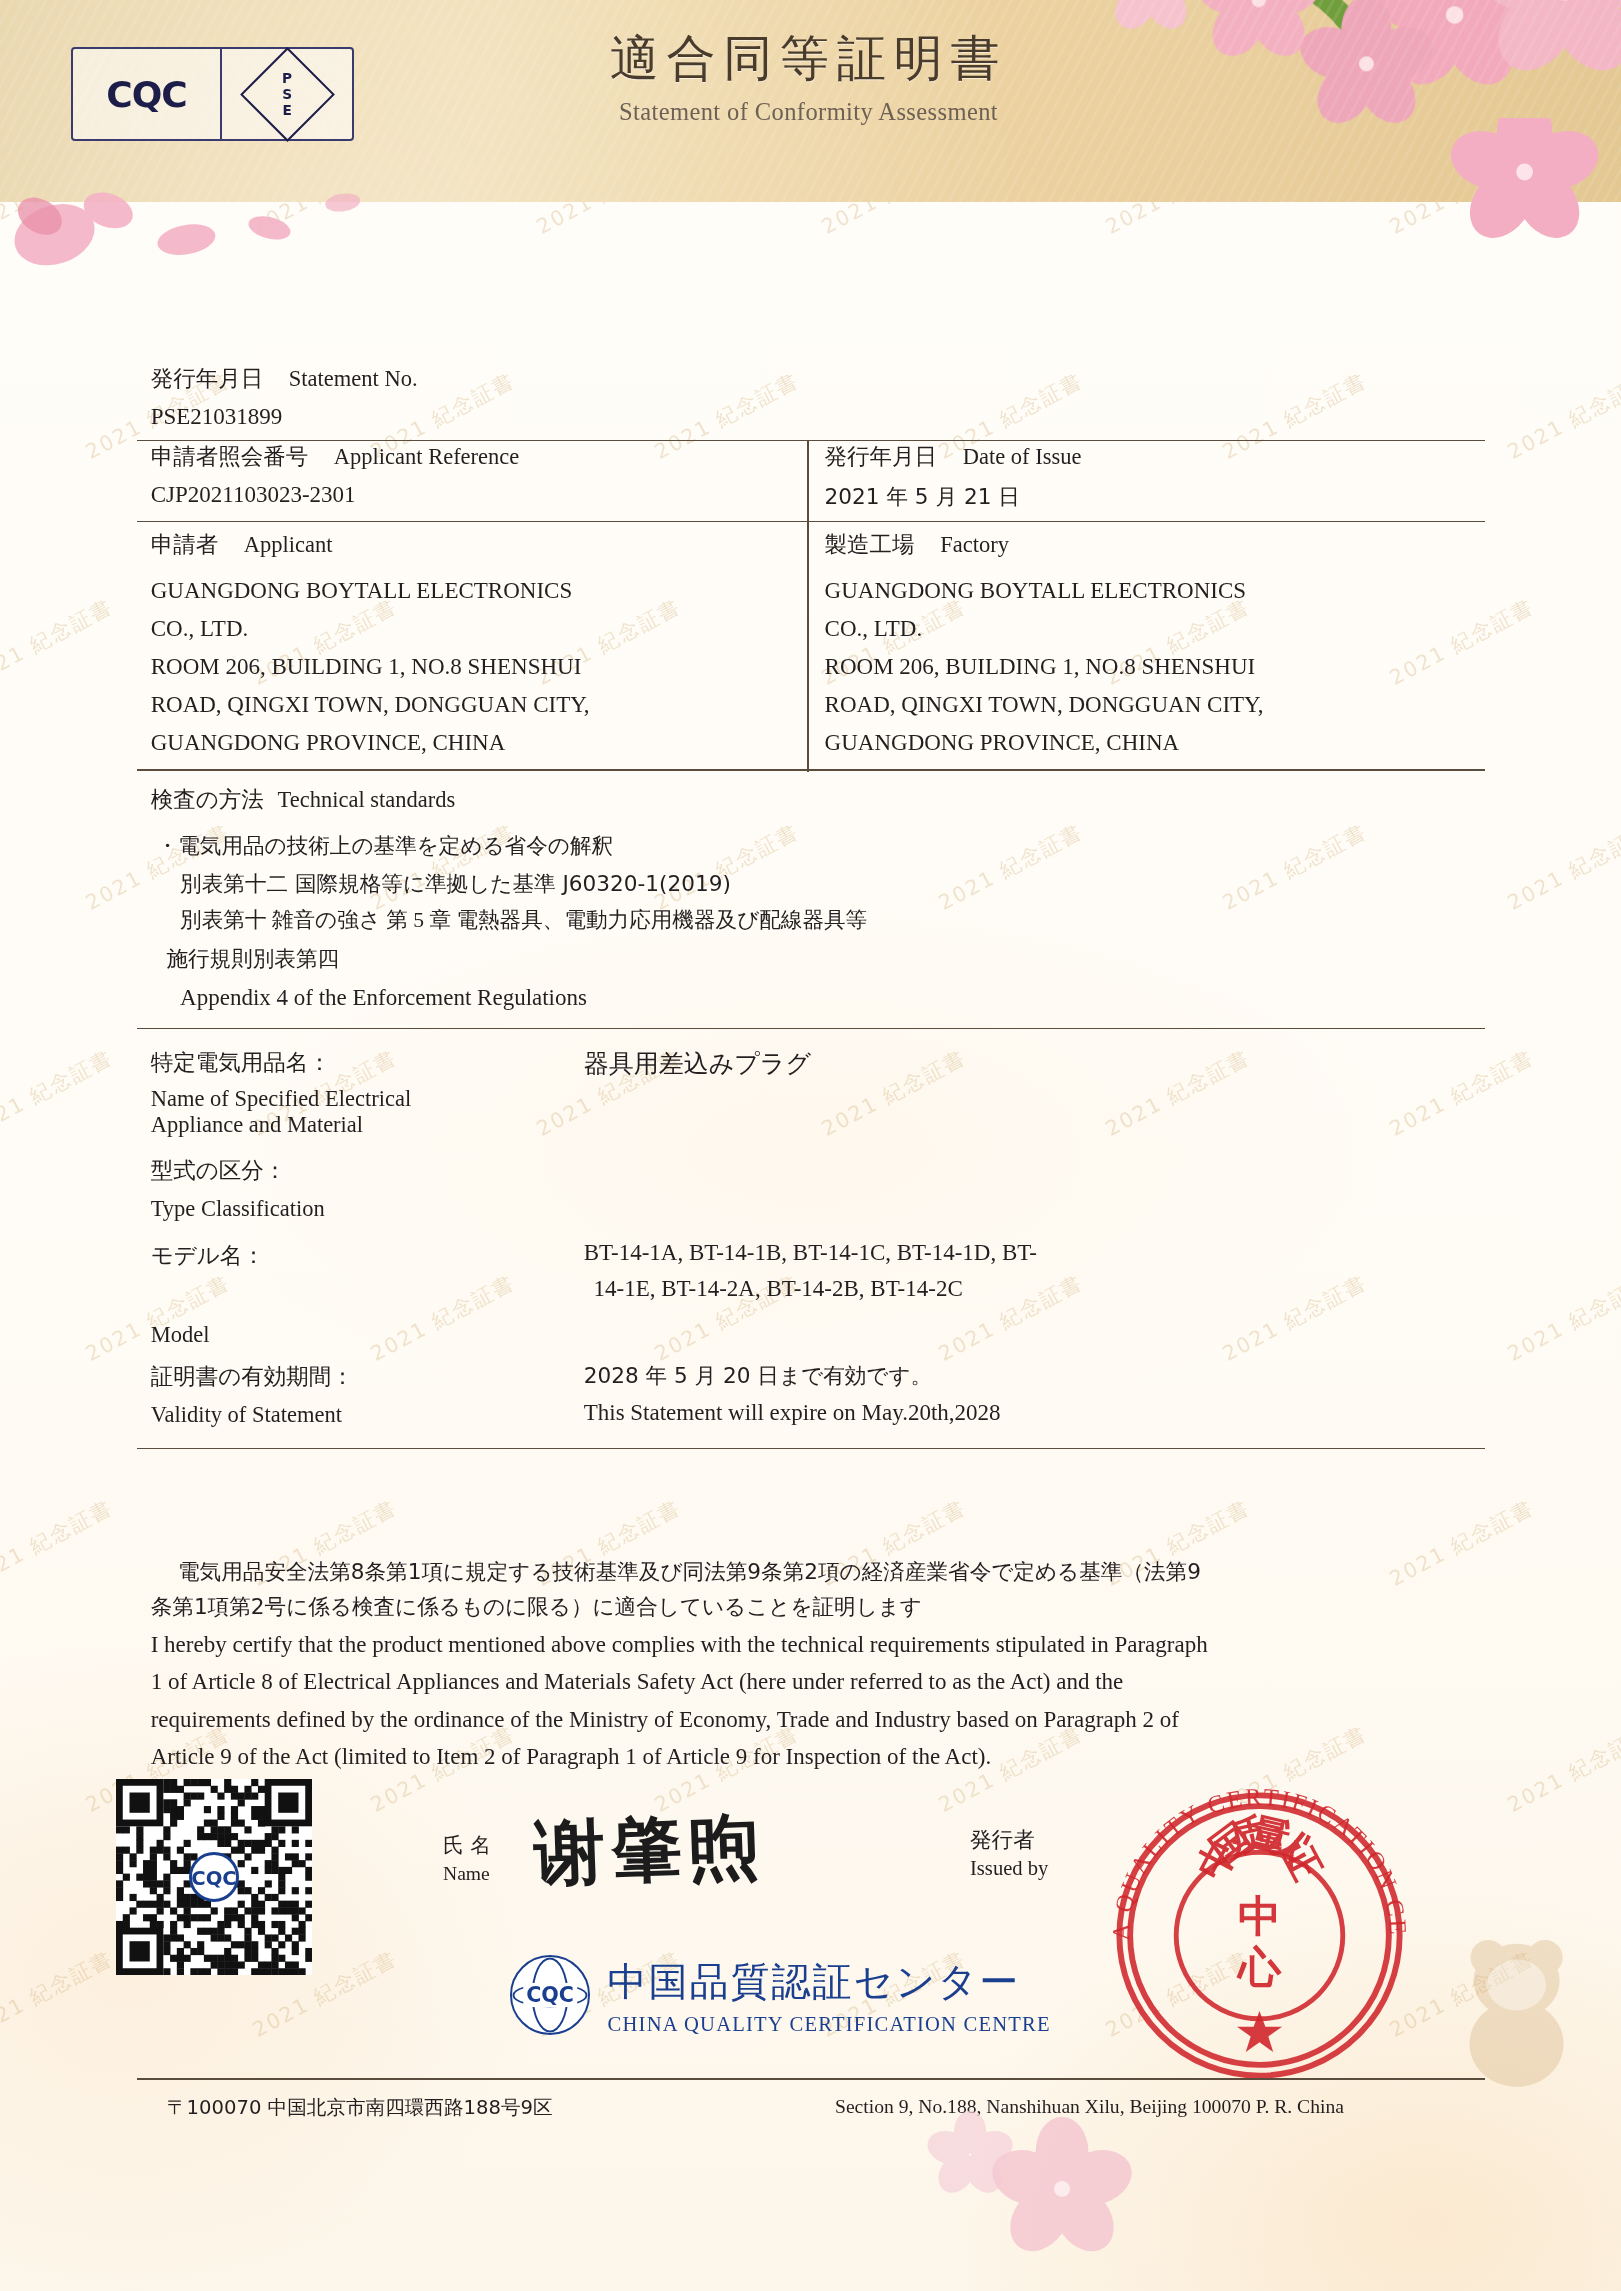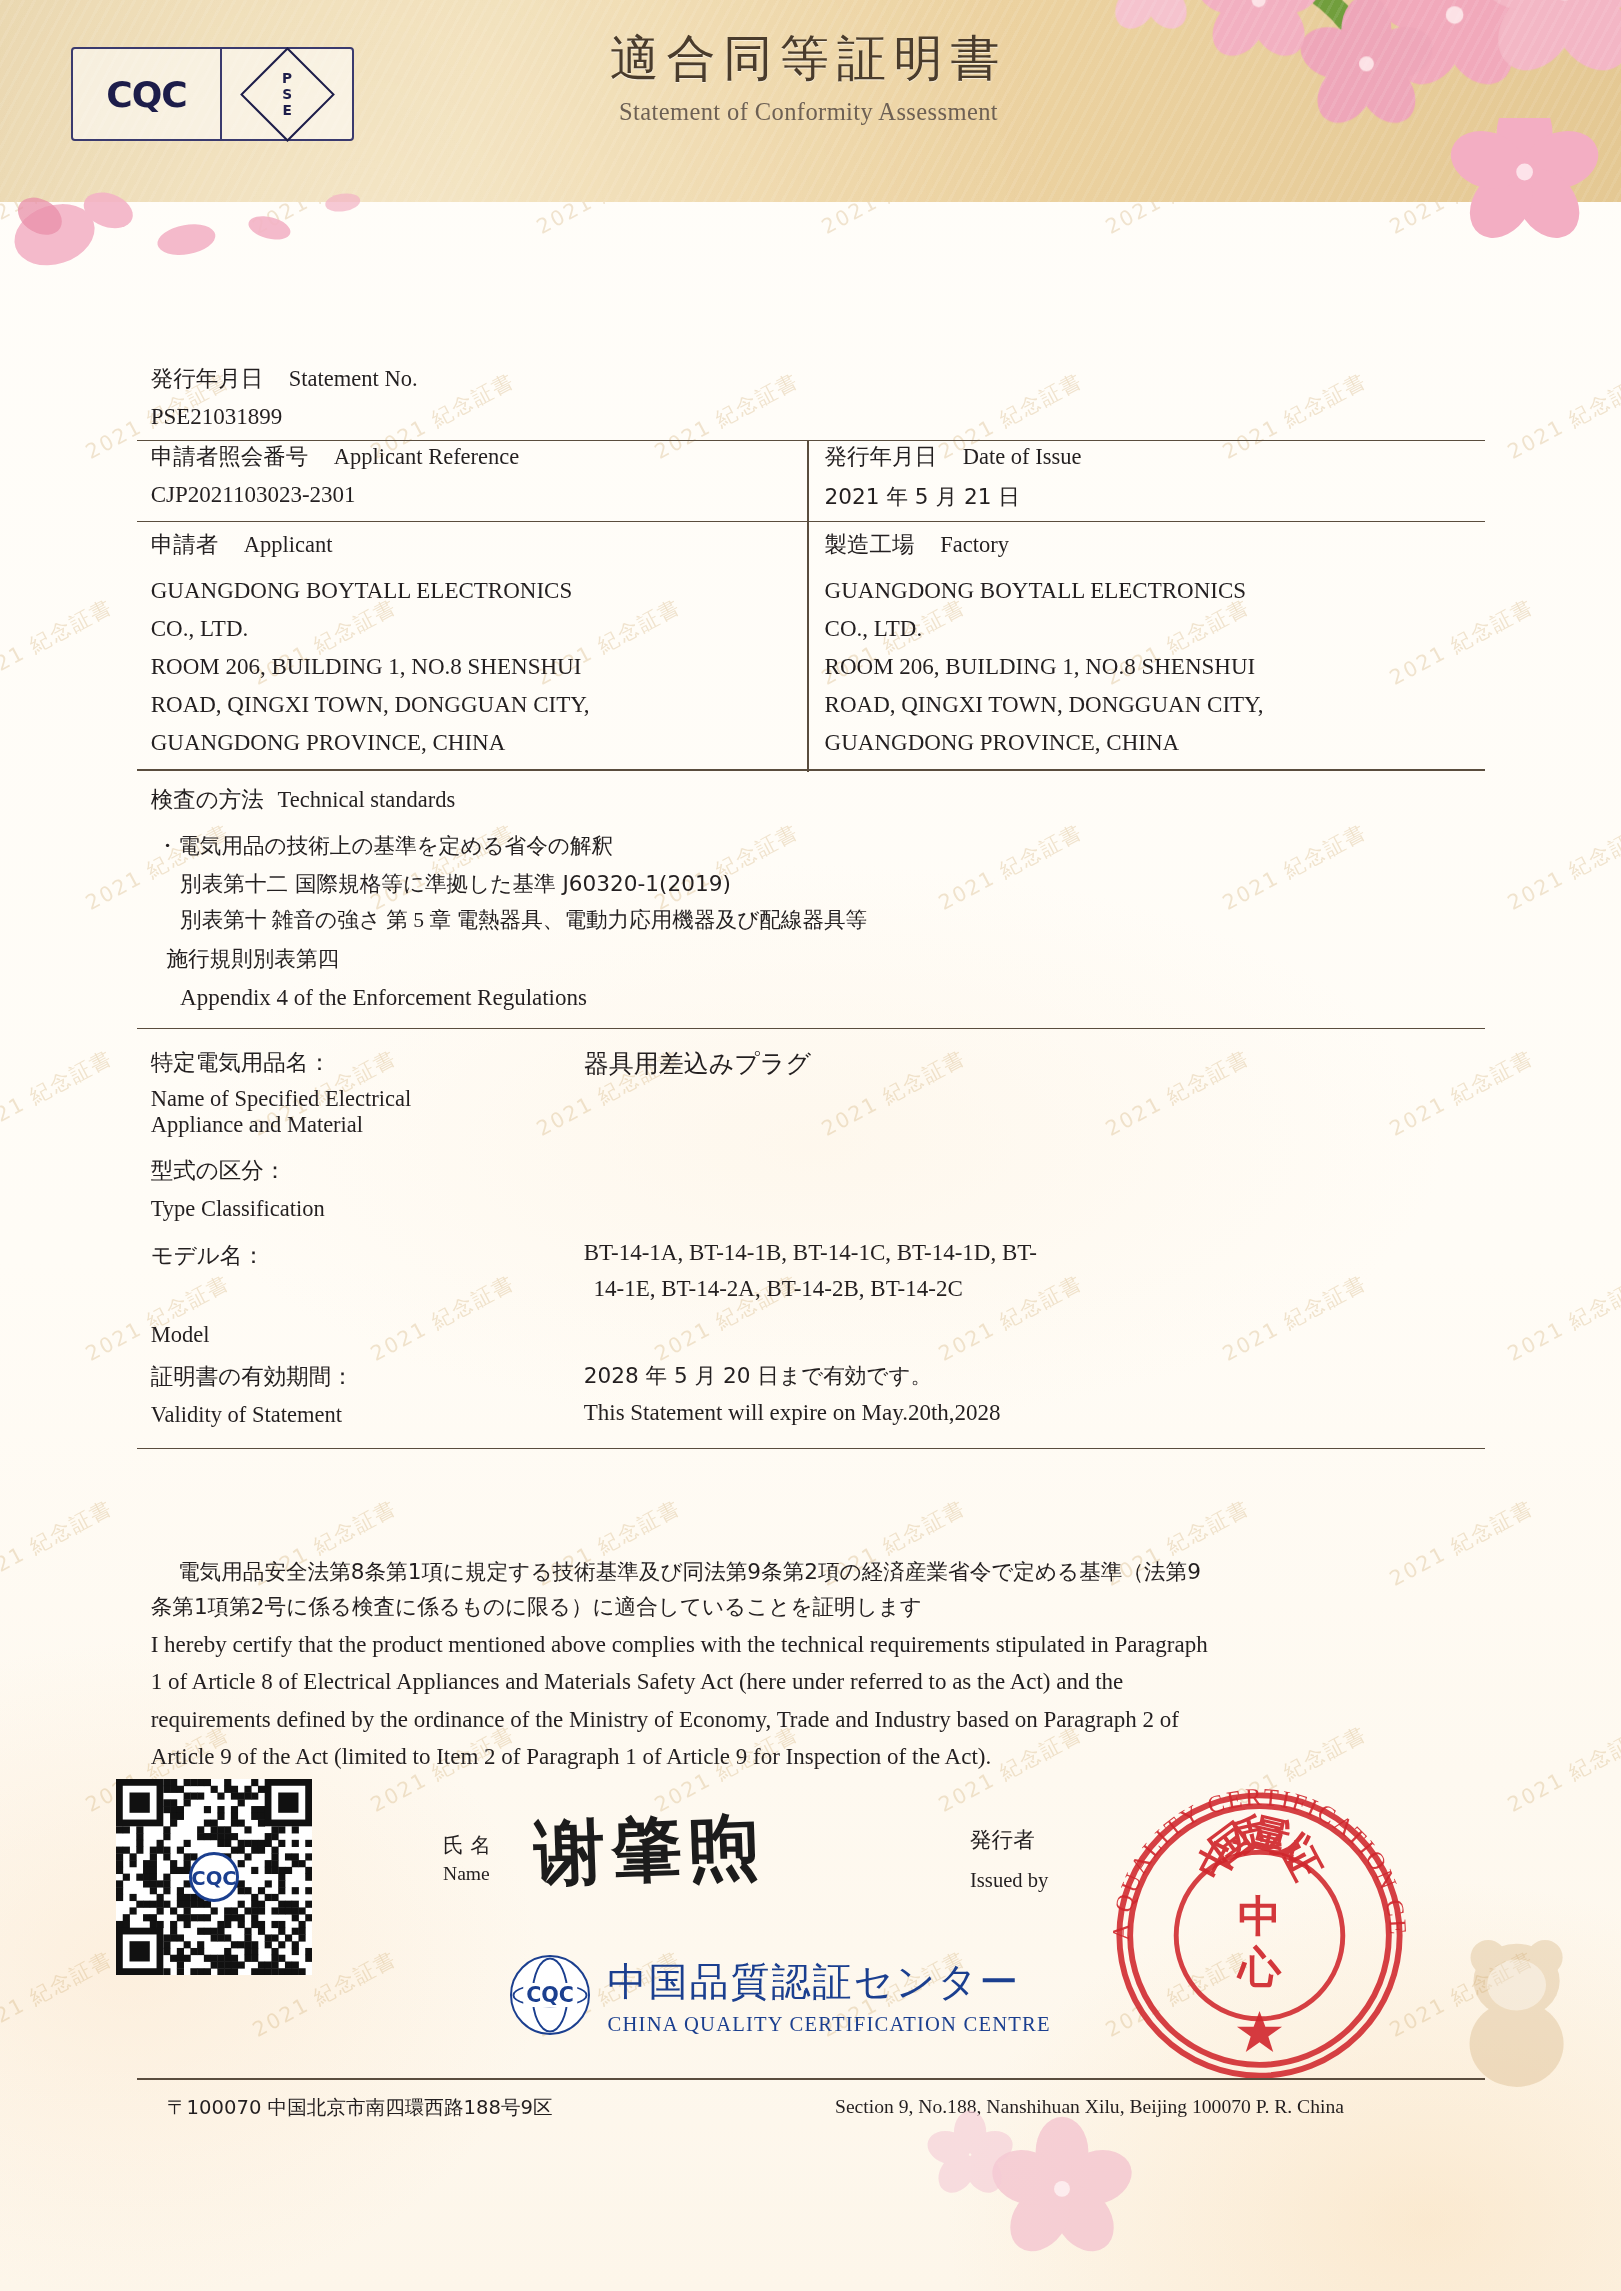--- a/index.html
+++ b/index.html
@@ -955,21 +955,21 @@
     </div>
 
     <div style="position:absolute; left:443px; top:1831px;">
       <div class="lbl-jp" style="font-size:20.6px;">氏 名</div>
       <div class="lbl-en" style="font-size:19.6px; margin-top:3.9px;">Name</div>
     </div>
     <div class="signature">谢肇煦</div>
 
     <div style="position:absolute; left:970px; top:1825px;">
       <div class="lbl-jp" style="font-size:21.6px;">発行者</div>
-      <div class="lbl-en" style="font-size:20.6px; margin-top:15px;">Issued by</div>
+      <div class="lbl-en" style="font-size:20.6px; margin-top:3px;">Issued by</div>
     </div>
 
     <div class="seal">
       <svg width="343" height="343" viewBox="0 0 350 350">
         <defs>
           <path id="arcTop" d="M 42,175 A 133,133 0 0 1 308,175"></path>
           <path id="arcBottom" d="M 56,175 A 119,119 0 0 0 294,175"></path>
         </defs>
         <g fill="none" stroke="#d0262c" stroke-width="6" opacity="0.88">
           <circle cx="175" cy="175" r="143"></circle>

